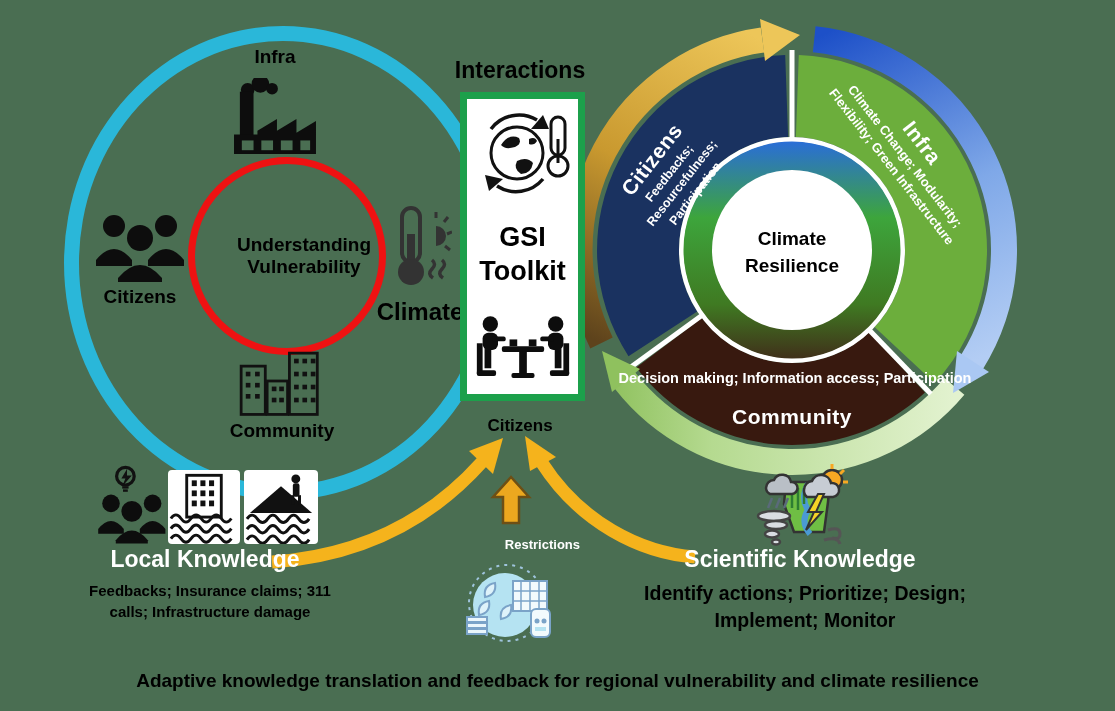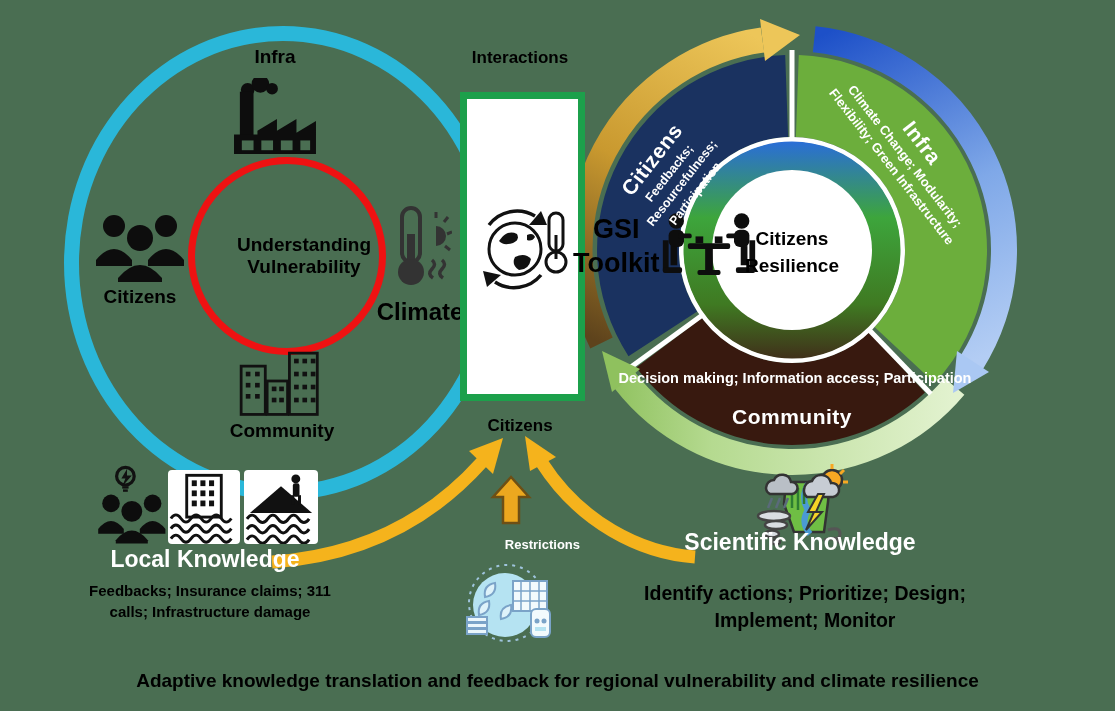--- a/index.html
+++ b/index.html
@@ -6,21 +6,21 @@
   .stage{position:relative;width:1115px;height:711px;background:#4a6e52;
          font-family:"Liberation Sans",sans-serif;overflow:hidden;}
   .abs{position:absolute;}
   .lbl{position:absolute;font-weight:bold;text-align:center;color:#000;line-height:1.15;}
   .gold{color:#ffffff;}
   .cyan-ring{position:absolute;left:64px;top:26px;width:408px;height:444px;
              border:15px solid #2ab7d9;border-radius:50%;}
   .red-ring{position:absolute;left:188px;top:157px;width:184px;height:184px;
             border:7px solid #ee1212;border-radius:50%;display:flex;align-items:center;justify-content:flex-end;}
   .toolkit-box{position:absolute;left:460px;top:92px;width:125px;height:309px;background:#fff;
-               border:7px solid #1ca04b;box-sizing:border-box;display:flex;flex-direction:row;
+               border:7px solid #1ca04b;box-sizing:border-box;display:flex;flex-direction:column;
                align-items:center;justify-content:space-between;padding:6px 2px;}
   .seg-text{position:absolute;text-align:center;color:#fff;font-weight:bold;}
   .seg-title{font-size:21px;letter-spacing:.5px;}
   .seg-sub{font-size:12.5px;line-height:1.3;margin:2px auto 0;}
   .icon-box{position:absolute;display:flex;align-items:center;justify-content:center;}
   svg{display:block;}
 </style>
 </head>
 <body>
 
@@ -170,21 +170,21 @@
           <rect x="72" y="46" width="5" height="5"></rect>
           <rect x="81" y="46" width="5" height="5"></rect>
         <rect x="63" y="60" width="5" height="5"></rect>
           <rect x="72" y="60" width="5" height="5"></rect>
           <rect x="81" y="60" width="5" height="5"></rect>
       </g>
     </svg>
   </div>
   <div class="lbl" style="left:212px;top:420px;width:140px;font-size:19px;">Community</div>
 
-  <div class="lbl" style="left:450px;top:48px;width:140px;font-size:17px;">Interactions</div>
+  <div class="lbl" style="left:450px;top:57px;width:140px;font-size:23px;">Interactions</div>
 
   <div class="toolkit-box">
     <div>
       <svg width="104" height="92" viewBox="0 0 104 92">
         <circle cx="46" cy="48" r="26" fill="#fff" stroke="#111" stroke-width="3"></circle>
         <g fill="#111">
           <path d="M30,40 q8,-12 18,-7 q3,6 -4,9 q-10,3 -14,-2 z"></path>
           <path d="M46,56 q10,-5 16,2 q-2,11 -12,11 q-8,-5 -4,-13 z"></path>
           <path d="M58,34 q6,-3 8,2 q-3,5 -8,3 z"></path>
         </g>
@@ -231,21 +231,21 @@
   </div>
 
   <div class="seg-text" style="left:800px;top:124px;width:216px;transform:rotate(52deg);">
     <div class="seg-title">Infra</div>
     <div class="seg-sub" style="width:205px;font-size:13px;">Climate Change; Modularity; Flexibility; Green Infrastructure</div>
   </div>
 
   <div class="seg-text" style="left:612px;top:368px;width:366px;font-size:14.5px;line-height:1.5;">Decision making; Information access; Participation</div>
   <div class="seg-text seg-title" style="left:702px;top:405px;width:180px;">Community</div>
 
-  <div class="lbl" style="left:720px;top:226px;width:144px;font-size:19px;line-height:1.4;">Citizens Resilience</div>
+  <div class="lbl" style="left:720px;top:226px;width:144px;font-size:19px;line-height:1.4;">Climate Resilience</div>
 
   <div class="icon-box" style="left:95px;top:465px;width:80px;height:80px;">
     <svg width="80" height="80" viewBox="0 0 100 100">
       <circle cx="38" cy="14" r="11" fill="none" stroke="#111" stroke-width="4"></circle>
       <polygon points="40,5 33,17 38,17 34,27 46,13 40,13" fill="#111"></polygon>
       <line x1="34" y1="28" x2="42" y2="28" stroke="#111" stroke-width="3"></line>
       <line x1="35" y1="32" x2="41" y2="32" stroke="#111" stroke-width="3"></line>
       <g fill="#0d0d0d">
         <circle cx="20" cy="48" r="11"></circle>
           <path d="M4,80 q16,-20 32,0 l0,6 h-32 z"></path>
@@ -355,18 +355,18 @@
           <ellipse cx="24" cy="61" rx="11" ry="4"></ellipse>
         <ellipse cx="20" cy="70" rx="7" ry="3.5"></ellipse>
           <ellipse cx="24" cy="78" rx="4" ry="2.5"></ellipse>
       </g>
       <g fill="none" stroke="#555" stroke-width="3">
         <path d="M76,66 q12,-4 12,4 q0,6 -8,4"></path>
         <path d="M72,76 q14,-4 16,4"></path>
       </g>
     </svg>
   </div>
-  <div class="lbl gold" style="left:675px;top:529px;width:250px;font-size:23px;text-align:center;">Scientific Knowledge</div>
+  <div class="lbl gold" style="left:675px;top:546px;width:250px;font-size:23px;text-align:center;">Scientific Knowledge</div>
   <div class="lbl" style="left:60px;top:670px;width:995px;font-size:19px;">Adaptive knowledge translation and feedback for regional vulnerability and climate resilience</div>
 
   <div class="lbl" style="left:620px;top:580px;width:370px;font-size:19.5px;line-height:1.4;">Identify actions; Prioritize; Design; Implement; Monitor</div>
 
 </div>
 
 </body></html>

